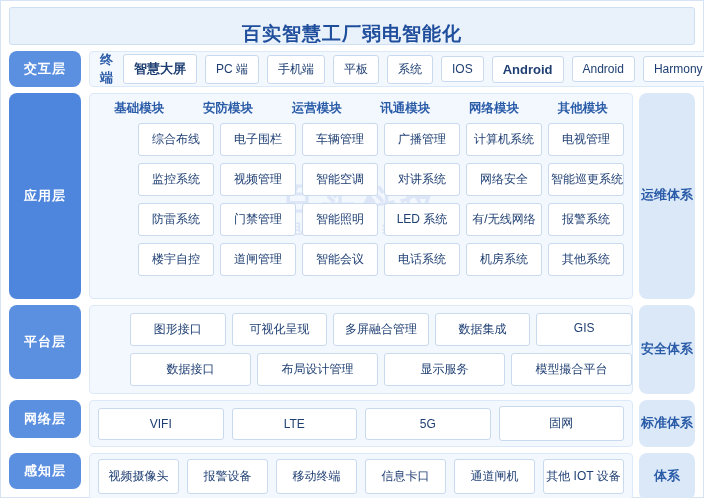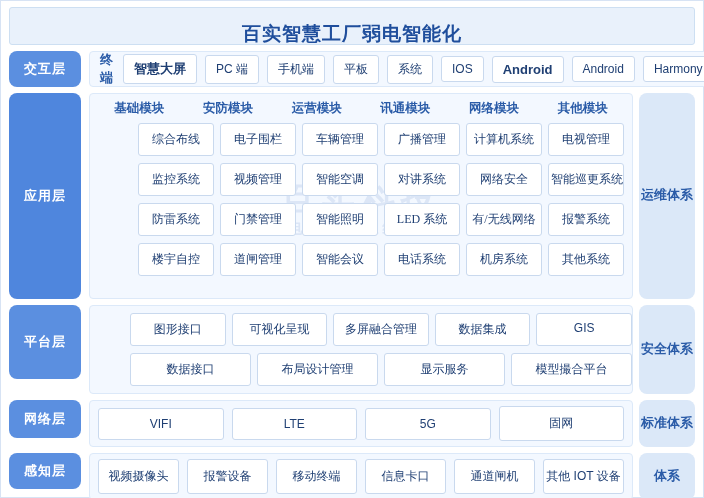--- a/index.html
+++ b/index.html
@@ -72,21 +72,21 @@
     background:#f3f8ff;border:1px solid #dce9f9;border-radius:4px;
     padding:6px 8px 8px 8px;position:relative;overflow:hidden;
   }
   .watermark{
     position:absolute;left:0;top:86px;width:100%;
     text-align:center;font-size:34px;font-weight:bold;
     color:rgba(140,170,215,0.22);letter-spacing:6px;pointer-events:none;
     line-height:1.15;
   }
   .watermark .sub{display:block;font-size:15px;letter-spacing:4px;}
-  .grid{position:relative;z-index:2;font-family:Liberation Serif, serif;}
+  .grid{position:relative;z-index:2;}
   .grid-head{display:flex;gap:6px;margin-bottom:6px;}
   .grid-head .h{
     flex:1;text-align:center;font-size:12.5px;font-weight:bold;color:#2b5ca8;
   }
   .grid-line{display:flex;gap:6px;margin-bottom:7px;margin-left:40px;}
   .cell{
     flex:1;text-align:center;font-size:12px;color:#1f3f73;
     background:#fff;border:1px solid #c9d9ee;border-radius:3px;
     padding:7px 2px;white-space:nowrap;overflow:hidden;
   }

